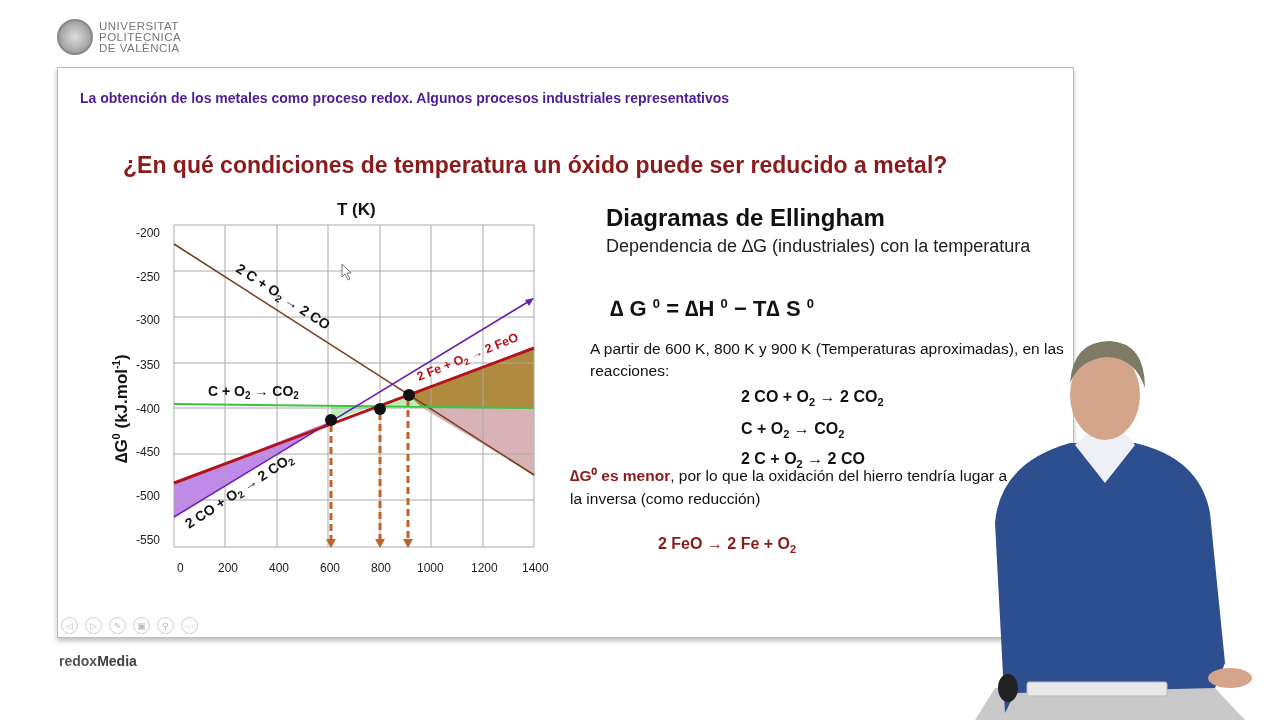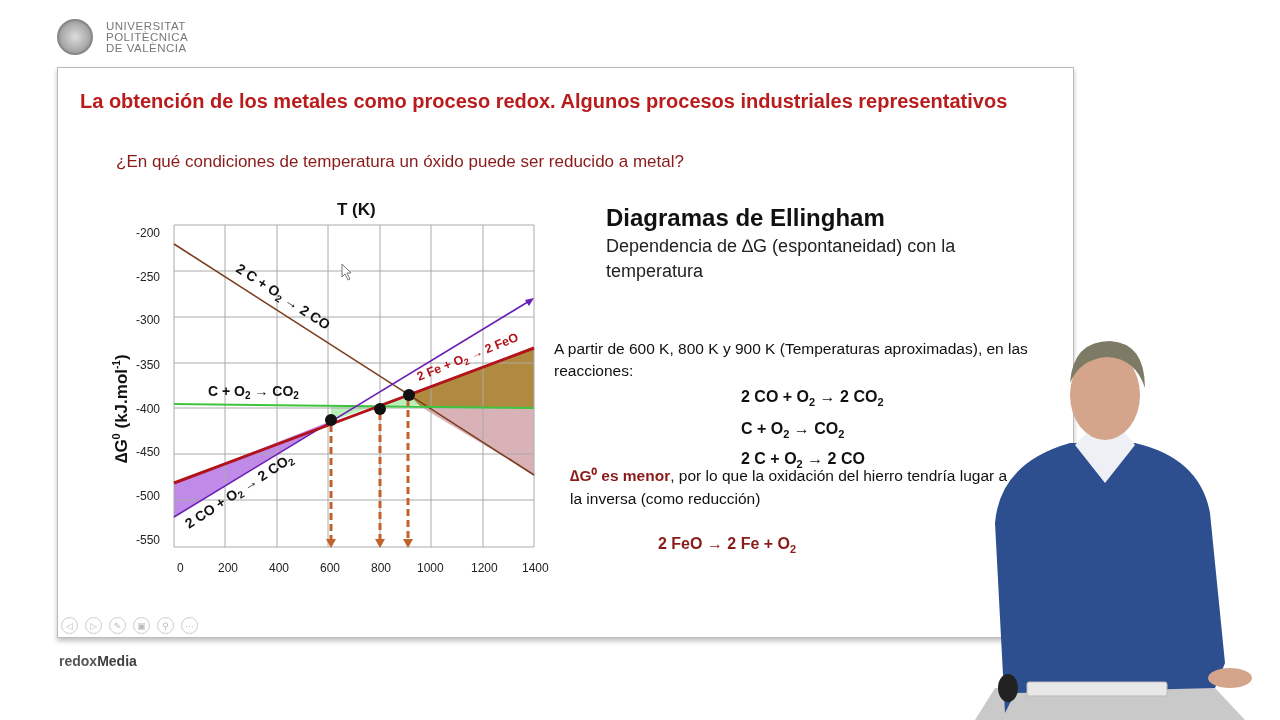--- a/index.html
+++ b/index.html
@@ -1,28 +1,28 @@
 <!DOCTYPE html>
 <html><head>
 <meta charset="utf-8">
 <style>
   html, body { margin:0; padding:0; }
   body { width:1280px; height:720px; background:#ffffff; position:relative; overflow:hidden; font-family:"Liberation Sans", sans-serif; }
   .logo { position:absolute; left:57px; top:19px; display:flex; align-items:center; gap:6px; }
   .logo-seal { width:36px; height:36px; border-radius:50%; border:2px solid #888; background:radial-gradient(circle,#ddd 0,#aaa 60%,#777 100%); box-sizing:border-box; }
-  .logo-text { font-size:11.5px; line-height:11px; color:#777; letter-spacing:0.5px;margin-left:7px; }
+  .logo-text { font-size:11.5px; line-height:11px; color:#777; letter-spacing:0.5px; }
   .slide { position:absolute; left:57px; top:67px; width:1017px; height:571px; background:#fff; border:1px solid #bbb; box-shadow:0 3px 5px rgba(0,0,0,0.25); box-sizing:border-box; }
-  .slide-header { position:absolute; left:22px; top:22px; font-size:20px; font-weight:bold; color:#b91c1c; white-space:nowrap; }
-  .slide-question { position:absolute; left:58px; top:84px; font-size:17px; font-weight:normal; color:#8b1a1a; white-space:nowrap; }
+  .slide-header { position:absolute; left:22px; top:22px; font-size:14px; font-weight:bold; color:#4c1d95; white-space:nowrap; }
+  .slide-question { position:absolute; left:65px; top:84px; font-size:23px; font-weight:bold; color:#8b1a1a; white-space:nowrap; }
   .chart { position:absolute; left:0; top:0; }
   .t-title { position:absolute; left:548px; top:136px; font-size:24px; font-weight:bold; color:#111; }
   .t-sub { position:absolute; left:548px; top:166px; width:440px; font-size:18px; color:#222; line-height:25px; }
   .t-formula { position:absolute; left:552px; top:228px; font-size:22px; font-weight:bold; color:#111; }
   .t-formula sup { font-size:13px; }
-  .t-para { position:absolute; left:496px; top:270px; width:500px; font-size:15.5px; color:#111; line-height:22px; }
+  .t-para { position:absolute; left:532px; top:270px; width:500px; font-size:15.5px; color:#111; line-height:22px; }
   .eq { position:absolute; left:683px; font-size:16px; font-weight:bold; color:#111; }
   .eq sub, .eq2 sub { font-size:11px; }
   .t-para2 { position:absolute; left:512px; top:396px; width:440px; font-size:15.5px; color:#111; line-height:23px; }
   .t-para2 .hl { color:#8b1a1a; font-weight:bold; }
   .eq2 { position:absolute; left:600px; top:467px; font-size:16px; font-weight:bold; color:#8b1a1a; }
   .controls { position:absolute; left:3px; top:549px; display:flex; gap:7px; }
   .ctl { width:17px; height:17px; border:1px solid #ccc; border-radius:50%; color:#bbb; font-size:9px; display:flex; align-items:center; justify-content:center; box-sizing:border-box; }
   .polimedia { position:absolute; left:59px; top:653px; font-size:14px; font-weight:bold; }
   .polimedia .a { color:#555; } .polimedia .b { color:#404040; }
   .presenter { position:absolute; left:975px; top:333px; width:305px; height:387px; }
@@ -116,21 +116,22 @@
       <g font-family="Liberation Sans, sans-serif" font-weight="bold" font-size="14">
         <text transform="translate(234,270) rotate(33)" fill="#111">2 C + O<tspan font-size="10" dy="3">2</tspan><tspan dy="-3"> → 2 CO</tspan></text>
         <text x="207" y="395" fill="#111">C + O<tspan font-size="10" dy="3">2</tspan><tspan dy="-3">  →  CO</tspan><tspan font-size="10" dy="3">2</tspan></text>
         <text transform="translate(188,528) rotate(-33)" fill="#111">2 CO + O<tspan font-size="10" dy="3">2</tspan><tspan dy="-3"> → 2 CO</tspan><tspan font-size="10" dy="3">2</tspan></text>
         <text transform="translate(418,380) rotate(-22)" fill="#b3121b" font-size="12.5">2 Fe + O<tspan font-size="9" dy="3">2</tspan><tspan dy="-3"> → 2 FeO</tspan></text>
       </g>
     </g>
   </svg>
 
   <div class="t-title">Diagramas de Ellingham</div>
-  <div class="t-sub">Dependencia de ∆G (espontaneidad) con la temperatura</div>
+  <div class="t-sub">Dependencia de ∆G (industriales) con la temperatura</div>
+  <div class="t-formula"><span>∆ G </span><sup>0</sup><span> = ∆H </span><sup>0</sup><span> − T∆ S </span><sup>0</sup></div>
   <div class="t-para">A partir de 600 K, 800 K y 900 K (Temperaturas aproximadas), en las reacciones:</div>
   <div class="eq" style="top:320px"><span>2 CO + O</span><sub>2</sub><span> → 2 CO</span><sub>2</sub></div>
   <div class="eq" style="top:352px"><span>C + O</span><sub>2</sub><span> →  CO</span><sub>2</sub></div>
   <div class="eq" style="top:382px"><span>2 C + O</span><sub>2</sub><span> →  2 CO</span></div>
   <div class="t-para2"><span class="hl">∆G⁰ es menor</span><span>, por lo que la oxidación del hierro tendría lugar a la inversa (como reducción)</span></div>
   <div class="eq2"><span>2 FeO →  2 Fe + O</span><sub>2</sub></div>
 
   <div class="controls">
     <div class="ctl">◁</div>
     <div class="ctl">▷</div>

